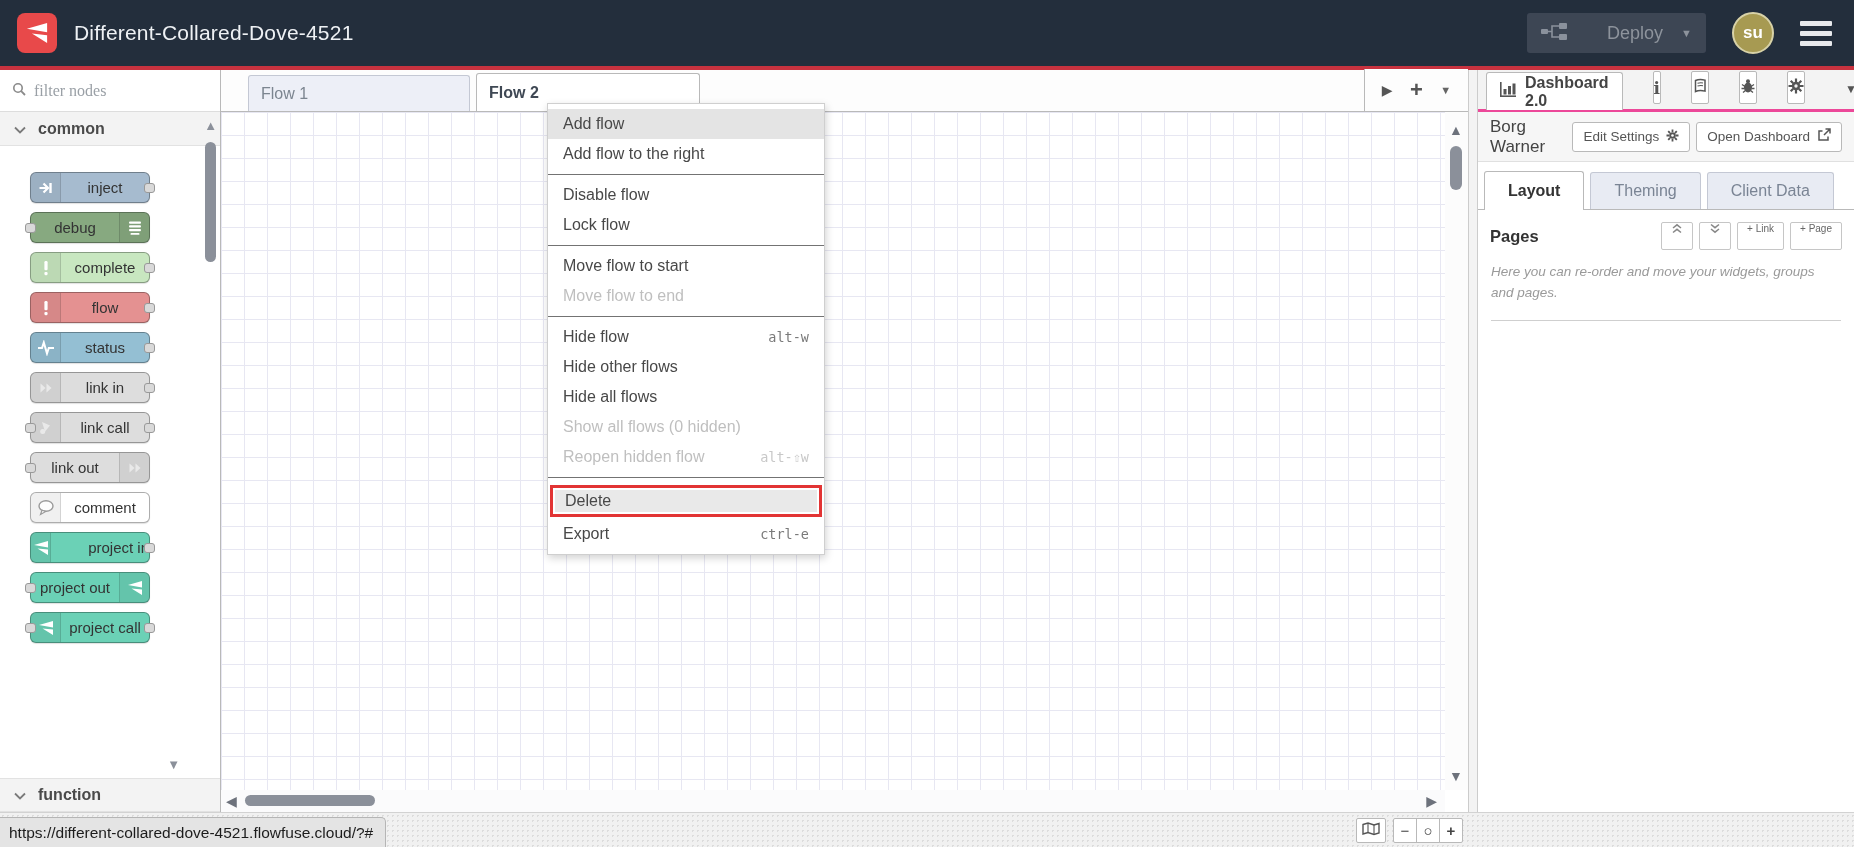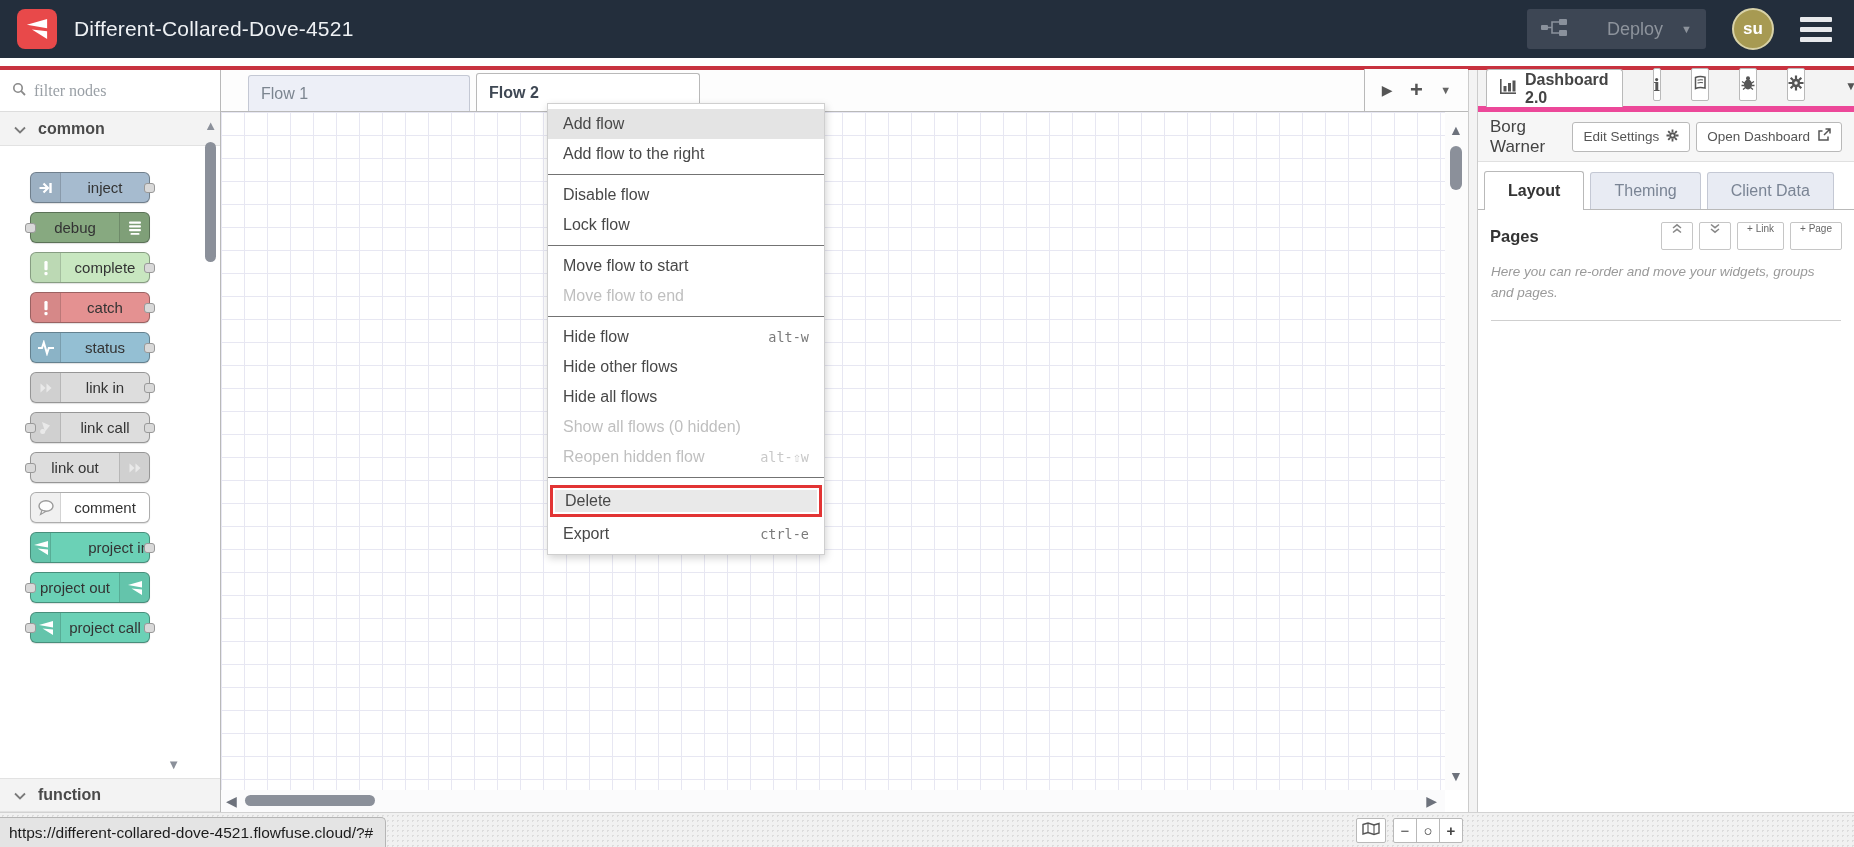--- a/index.html
+++ b/index.html
@@ -1,21 +1,21 @@
 <!DOCTYPE html>
 <html><head>
 <meta charset="utf-8">
 <style>
   * { box-sizing: border-box; margin: 0; padding: 0; }
   html,body { width:1854px; height:847px; overflow:hidden;
     font-family:"Liberation Sans", sans-serif; background:#fff; }
   .app { position:relative; width:1854px; height:847px; }
 
   
-  .app-header { position:absolute; top:0; left:0; right:0; height:58px;
+  .app-header { position:absolute; top:0; left:0; right:0; height:66px;
     background:#232e3c; display:flex; align-items:center; }
   .logo { width:40px; height:40px; margin-left:17px; background:#e8494a;
     border-radius:8px; display:flex; align-items:center; justify-content:center; }
   .app-title { color:#eef1f4; font-size:21px; margin-left:17px; letter-spacing:.2px; }
   .header-right { margin-left:auto; display:flex; align-items:center; gap:26px; margin-right:22px; }
   .deploy-btn { display:flex; align-items:center; background:#3d4654; border-radius:3px;
     height:40px; padding:0 14px; gap:12px; }
   .deploy-btn .lbl { color:#8d939c; font-size:18px;margin-left:28px; }
   .deploy-caret { color:#8d939c; font-size:11px; margin-left:6px; }
   .avatar { width:42px; height:42px; border-radius:50%; background:#a79a52;
@@ -84,21 +84,21 @@
   .hs-left { position:absolute; left:5px; top:3px; color:#6d727c; font-size:14px; }
   .hs-thumb { position:absolute; left:24px; top:5px; width:130px; height:11px; background:#8b909a; border-radius:6px; }
   .hs-right { position:absolute; right:8px; top:3px; color:#6d727c; font-size:14px; }
 
   
   .splitter { position:absolute; left:1468px; top:0; bottom:-35px; width:10px;
     background:#f3f3f3; border-left:1px solid #ccc; border-right:1px solid #ccc; }
 
   
   .sidebar { position:absolute; left:1478px; right:0; top:0; bottom:0; background:#fff; }
-  .sb-tabrow { height:42px; background:#f3f3f3; border-bottom:6px solid #ec4899;
+  .sb-tabrow { height:42px; background:#f3f3f3; border-bottom:3px solid #ec4899;
     display:flex; align-items:flex-end; padding:0 8px; gap:30px; }
   .sb-tab { height:38px; background:#fff; border:1px solid #b9b9b9; border-bottom:none;
     border-radius:3px 3px 0 0; display:flex; align-items:center; gap:8px; padding:0 13px;
     font-size:16px; font-weight:bold; color:#444; margin-bottom:-1px; }
   .sb-iconbtn { width:33px; height:33px; background:#fff; border:1px solid #b9b9b9; border-radius:2px;
     display:flex; align-items:center; justify-content:center; margin-bottom:5px; cursor:pointer; }
   .sb-iconbtn .i-glyph { font-family:"DejaVu Serif",serif; font-weight:bold; font-size:17px; color:#555; }
   .sb-caret { margin-left:10px; margin-bottom:13px; color:#555; font-size:12px; }
   .sb-instrow { height:50px; background:#f6f6f6; border-bottom:1px solid #e0e0e0;
     display:flex; align-items:center; padding:0 12px; gap:6px; }
@@ -249,21 +249,21 @@
           </div>
           <div class="pnode" style="background: rgb(228, 145, 145);">
             <span class="nicon">
               <svg width="16" height="16">
                 <g fill="#fff">
                   <rect x="6.4" y="1" width="3.2" height="9.2" rx="1.3"></rect>
                   <rect x="6.4" y="12" width="3.2" height="3.2" rx="1.1"></rect>
                 </g>
               </svg>
             </span>
-            <span class="nlabel">catch</span>
+            <span class="nlabel">flow</span>
             <span class="port right"></span>
           </div>
           <div class="pnode" style="background: rgb(148, 191, 211);">
             <span class="nicon">
               <svg width="18" height="16">
                 <path d="M1 8h4l1.8-5.5L10 13.5 11.8 8H17" stroke="#fff" stroke-width="2" fill="none"></path>
               </svg>
             </span>
             <span class="nlabel">status</span>
             <span class="port right"></span>

